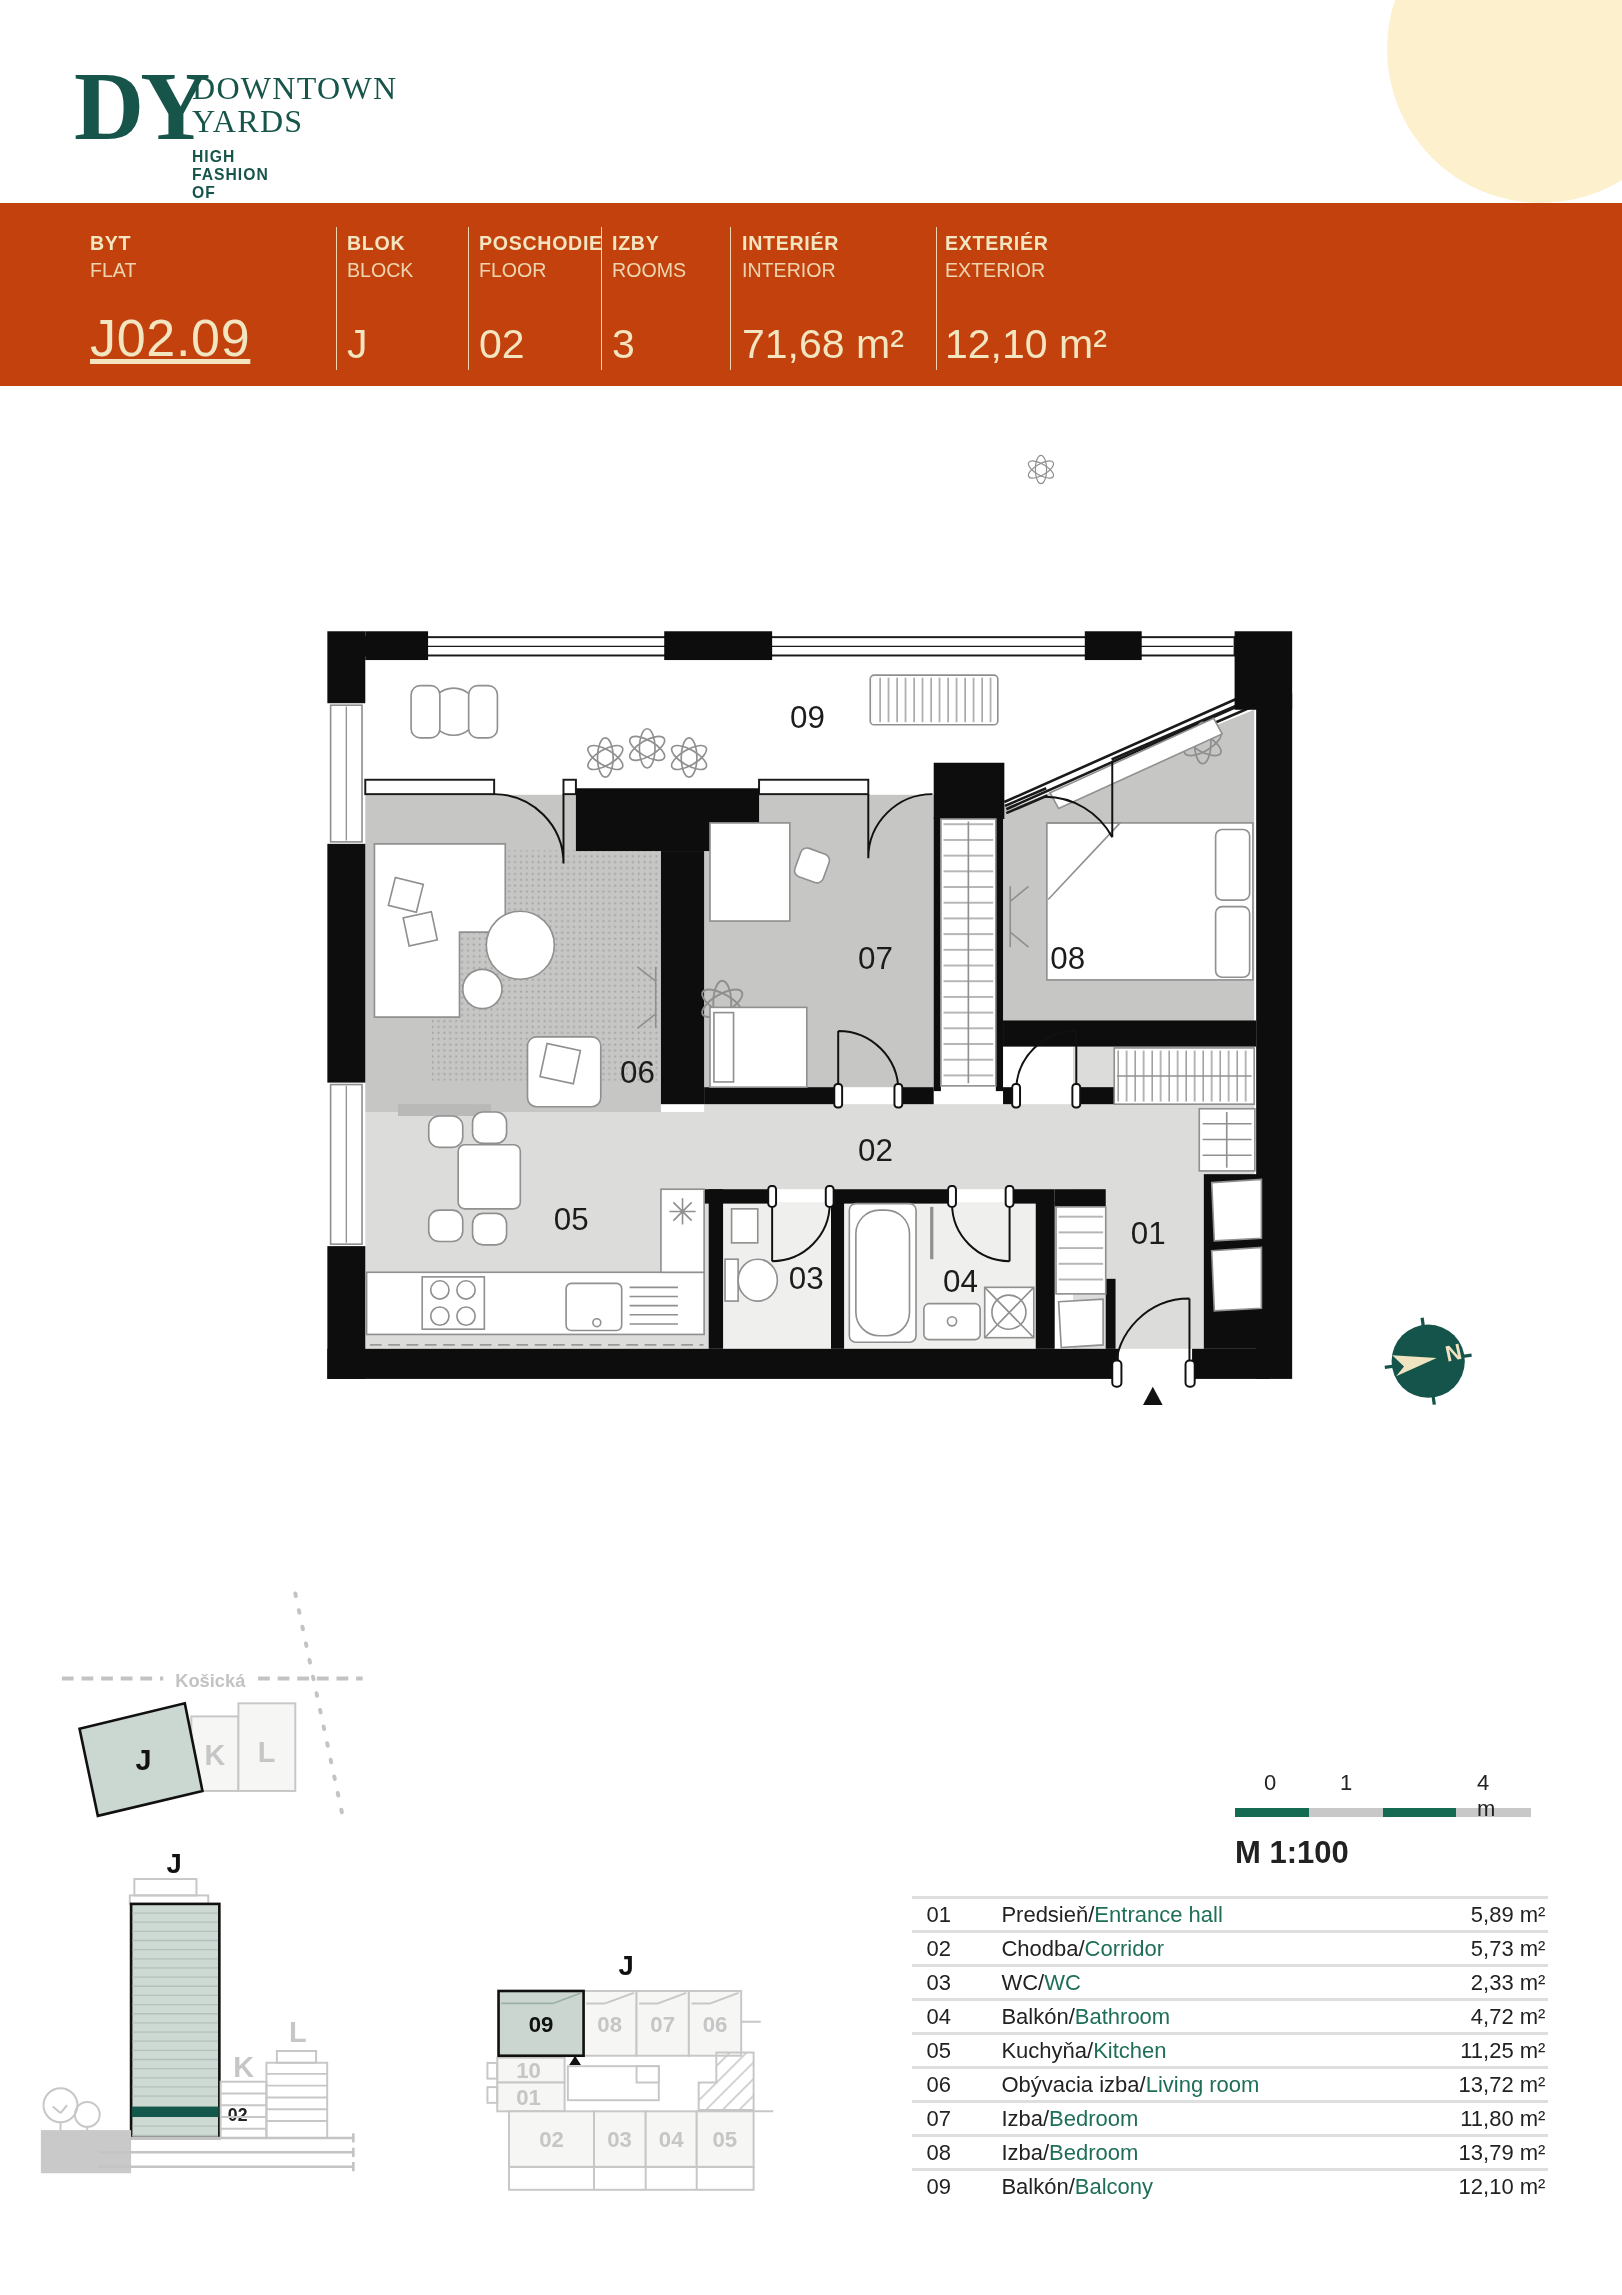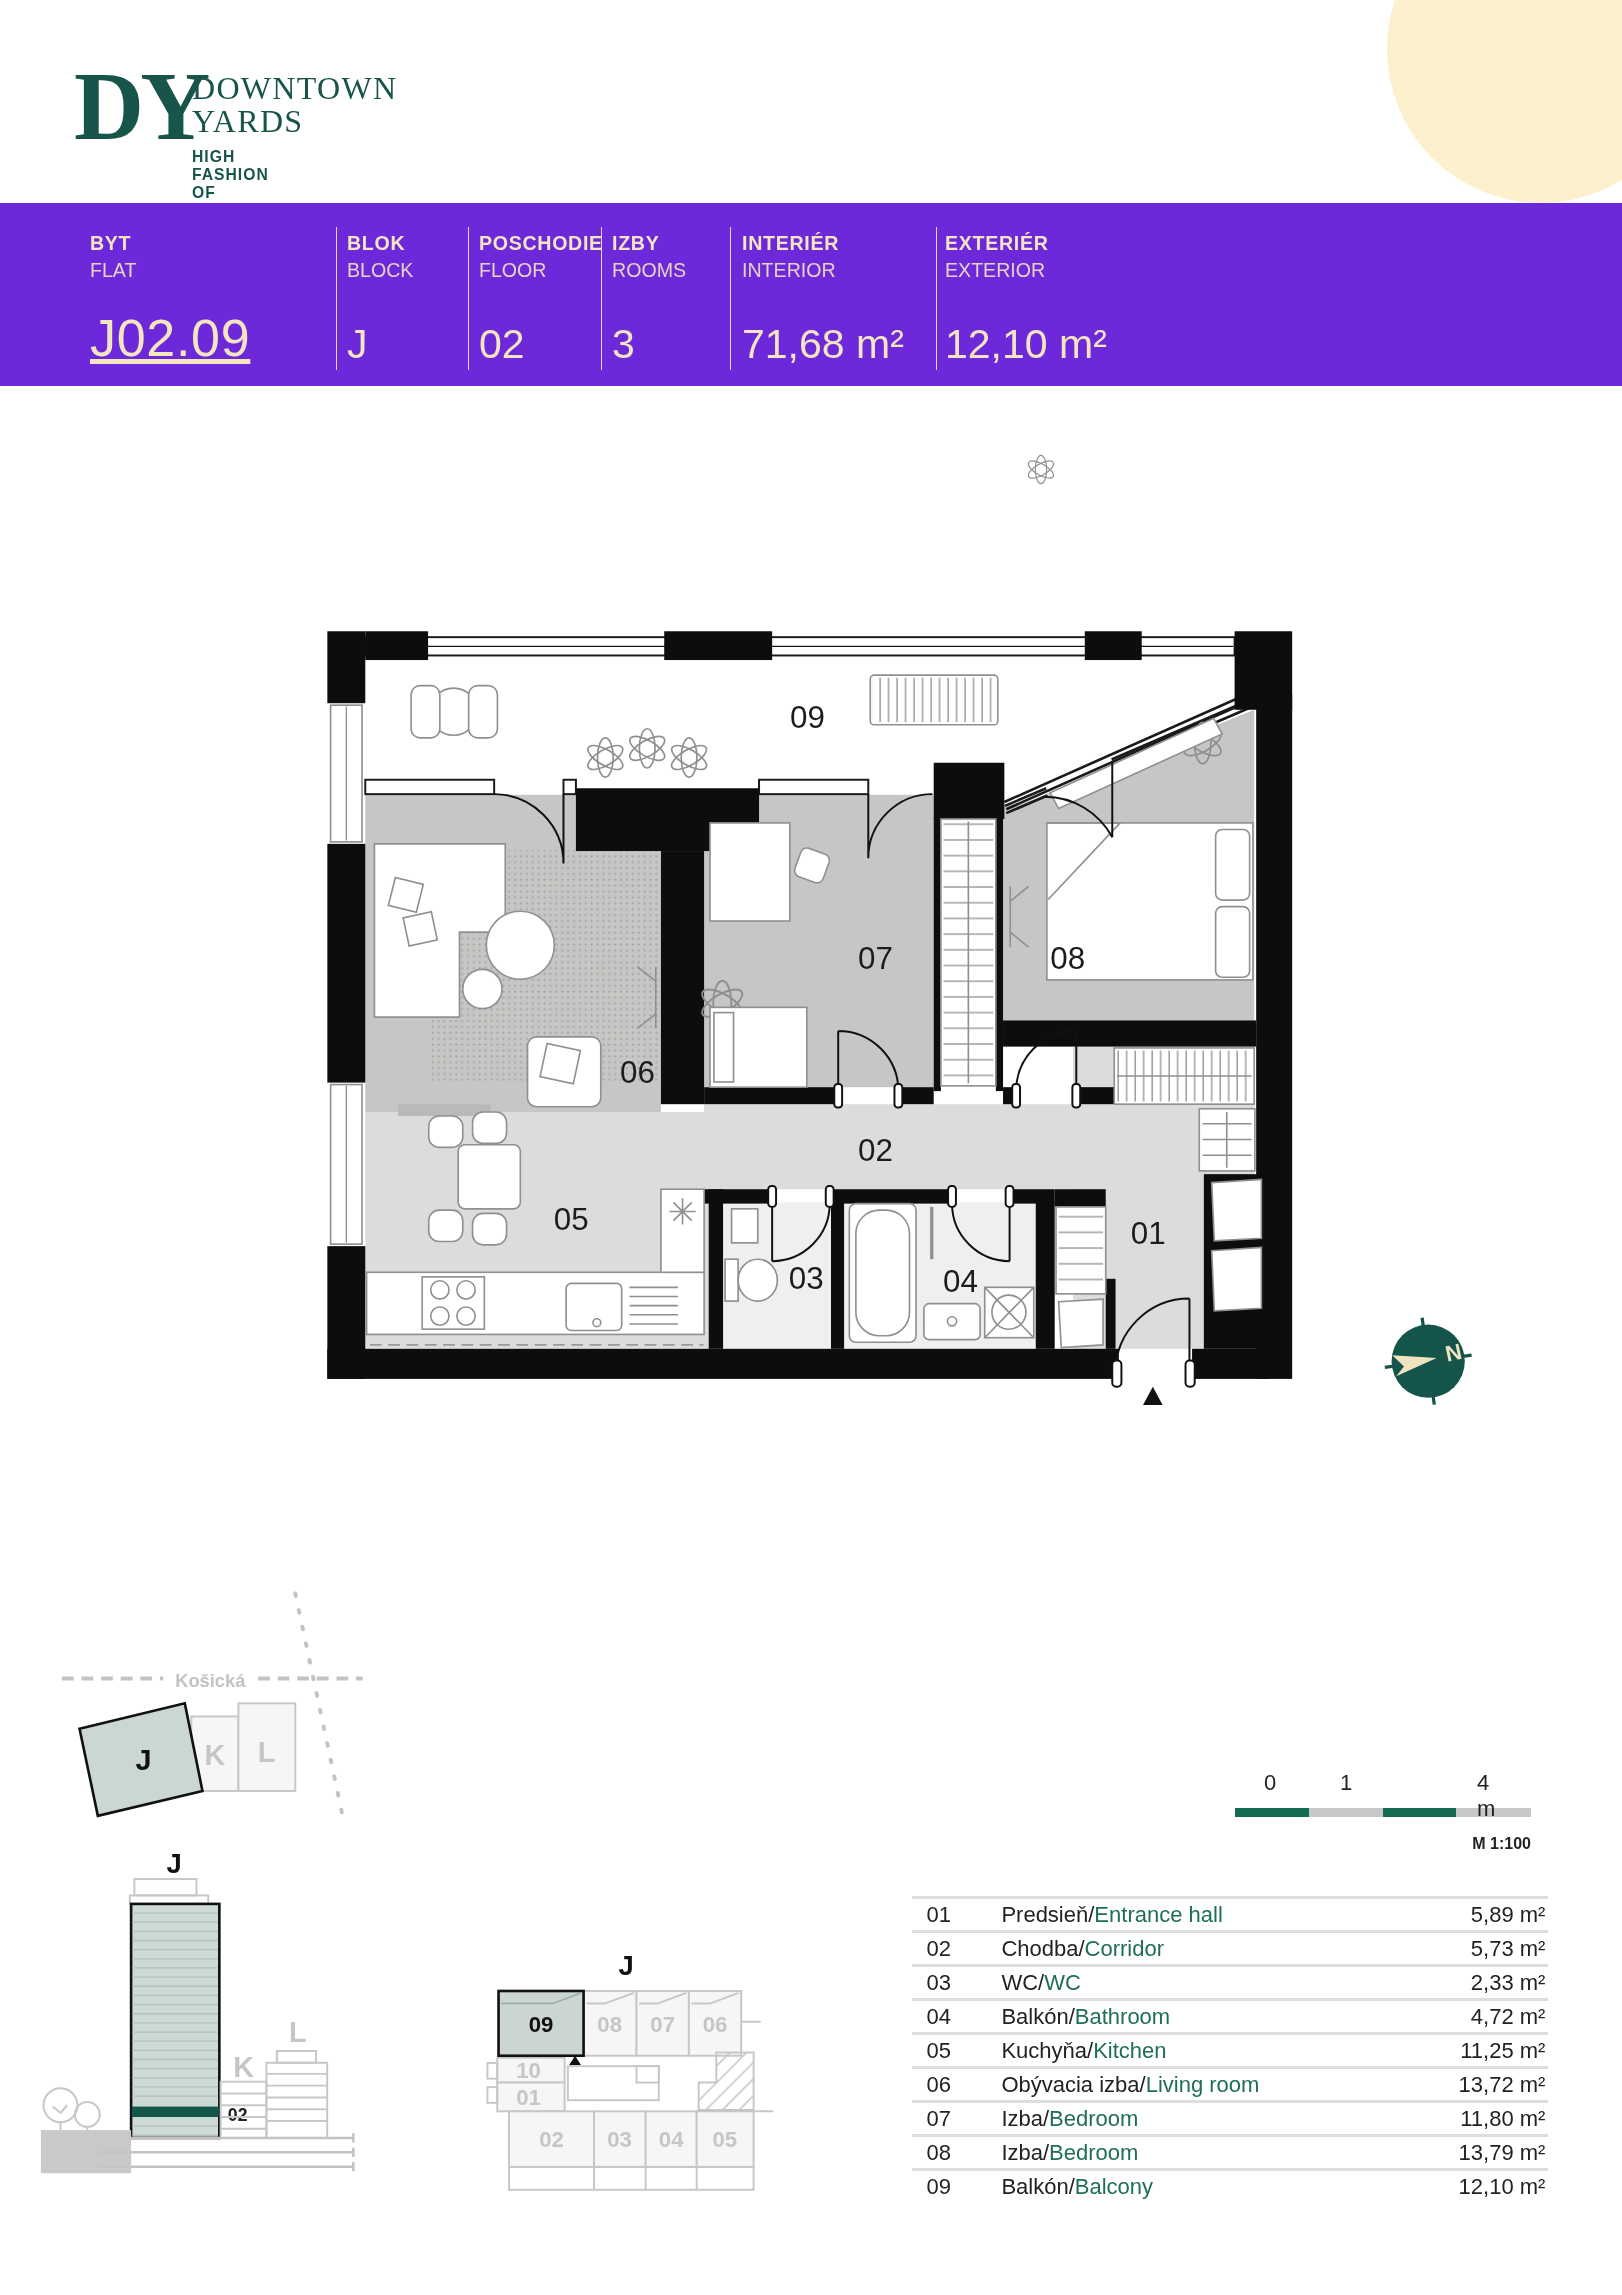--- a/index.html
+++ b/index.html
@@ -8,41 +8,41 @@
   
   .logo{position:absolute;left:74px;top:58px;color:#17544a;}
   .logo .mono{position:absolute;left:0;top:0;font-family:"Liberation Serif",serif;
               font-weight:700;font-size:97px;line-height:1;letter-spacing:-3.9px;}
   .logo .word{position:absolute;left:118px;top:14.4px;font-family:"Liberation Serif",serif;
               font-size:32px;line-height:33px;letter-spacing:1.3px;}
   .logo .tag{position:absolute;left:118px;top:90px;font-weight:700;font-size:15.7px;letter-spacing:1px;}
   .cream-circle{position:absolute;left:1387px;top:-105px;width:308px;height:308px;border-radius:50%;
                 background:#fcf0cd;}
   
-  .band{position:absolute;left:0;top:203px;width:1623px;height:183px;background:#6d28d9;color:#f2e5c0;}
+  .band{position:absolute;left:0;top:203px;width:1623px;height:183px;background:#c2410c;color:#f2e5c0;}
   .cell{position:absolute;top:0;height:183px;}
   .cell .lsk{position:absolute;top:29px;font-size:19.6px;font-weight:700;letter-spacing:0.7px;white-space:nowrap;}
   .cell .len{position:absolute;top:56px;font-size:19.6px;font-weight:300;opacity:.9;white-space:nowrap;text-align:center;}
   .cell .val{position:absolute;bottom:18.3px;font-size:41px;font-weight:500;white-space:nowrap;}
   .cell .val.big{font-size:52px;letter-spacing:0.7px;text-decoration:underline;}
   .vline{position:absolute;top:23.6px;height:143px;width:1.3px;background:#f2e5c0;opacity:.9;}
   
   .legend{position:absolute;left:912px;top:1896px;width:636px;font-size:22px;color:#222;}
   .lrow{display:flex;align-items:center;height:31px;border-top:3.3px solid #dedede;}
   .lno{width:75px;padding-left:14.4px;}
   .lname{flex:1;}
   .len2{color:#1e6e58;}
   .larea{padding-right:2.6px;white-space:nowrap;}
   
   .scale{position:absolute;left:1235px;top:1770px;width:296px;color:#222;}
   .ticks{position:relative;height:30px;font-size:22px;font-weight:500;}
   .ticks span{position:absolute;transform:translateX(-50%);}
   .bar{display:flex;height:9.2px;margin-top:7.9px;}
   .bar div{height:9.2px;}
-  .mtxt{text-align:right;font-size:16px;font-weight:700;margin-top:18.3px;}
+  .mtxt{font-size:31px;font-weight:700;margin-top:18.3px;}
   
   svg{position:absolute;overflow:visible;}
   svg text{font-family:"Liberation Sans",sans-serif;}
   .w{fill:#0d0d0d;}
   .fl-gray{fill:#c6c7c4;}
   .fl-light{fill:#dcddda;}
   .fl-bath{fill:#efefed;}
   .fur{fill:#ffffff;stroke:#909090;stroke-width:2.5;}
   .furn{fill:none;stroke:#909090;stroke-width:2.5;}
   .furg{fill:#b9b9b7;}

